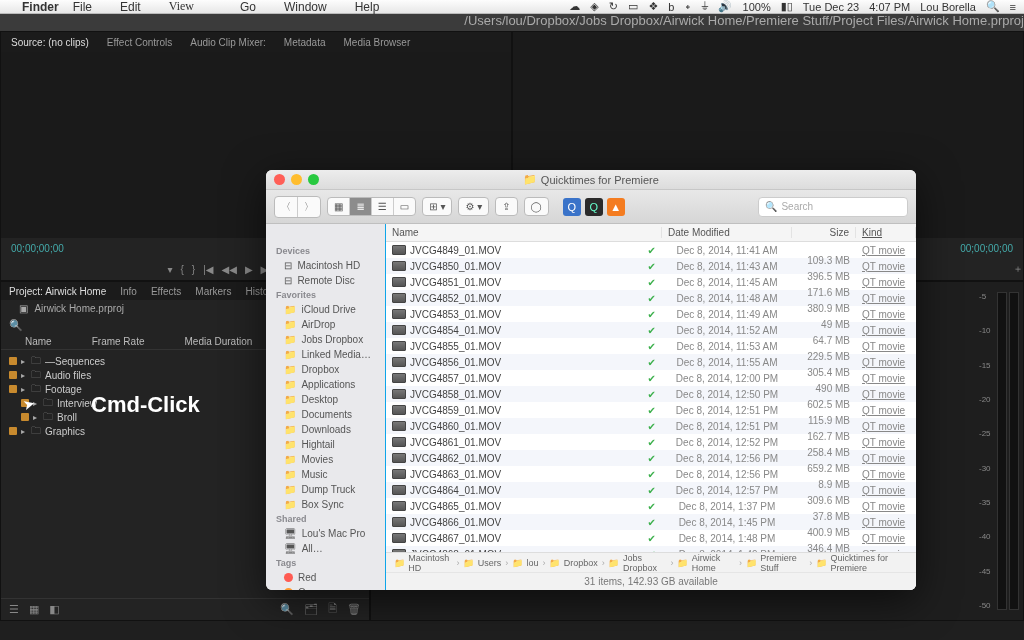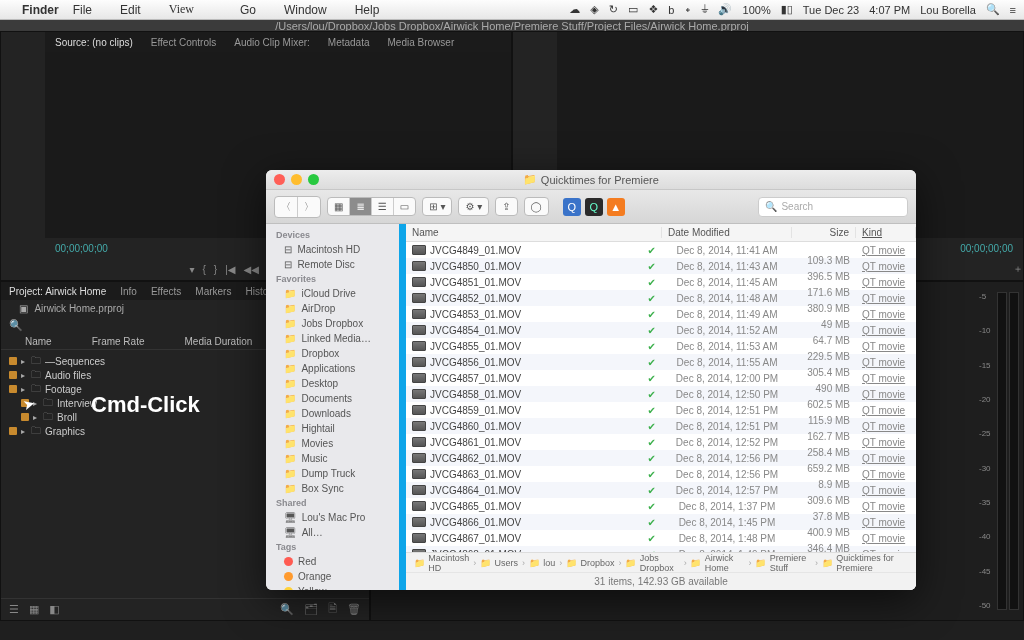--- a/index.html
+++ b/index.html
@@ -1,24 +1,24 @@
 <!DOCTYPE html>
 <html><head>
 <meta charset="utf-8">
 <style>
 * { margin:0; padding:0; box-sizing:border-box; font-family:-apple-system,"Helvetica Neue",Arial,sans-serif; }
 html,body{width:1024px;height:640px;overflow:hidden;background:#1a1a1a;color:#ccc;font-size:11px;}
-.macbar{height:20px;background:linear-gradient(#fdfdfd,#e7e7e7);display:flex;align-items:center;padding:0 8px;color:#333;font-size:12px;border-bottom:1px solid #bbb;position:relative;z-index:100;}
+.macbar{height:14px;background:linear-gradient(#fdfdfd,#e7e7e7);display:flex;align-items:center;padding:0 8px;color:#333;font-size:12px;border-bottom:1px solid #bbb;position:relative;z-index:100;}
 .macbar .mleft{display:flex;gap:14px;align-items:center;}
 .macbar .mright{margin-left:auto;display:flex;gap:10px;align-items:center;font-size:11px;}
 .macbar .apple{font-size:13px;}
-.titlebar{height:19px;background:#3b3b3b;color:#aaa;font-size:11px;text-align:center;line-height:13px;white-space:nowrap;overflow:hidden;}
+.titlebar{height:19px;background:#3b3b3b;color:#aaa;font-size:13px;text-align:right;line-height:13px;white-space:nowrap;overflow:hidden;}
 .premiere{position:absolute;top:31px;left:0;right:0;bottom:0;background:#1f1f1f;}
 .toprow{display:flex;height:250px;}
-.srcpanel,.progpanel{flex:1;background:#232323;border:1px solid #111;display:flex;flex-direction:column;padding-left:44px;}
+.srcpanel,.progpanel{flex:1;background:#232323;border:1px solid #111;display:flex;flex-direction:column;}
 .paneltabs{height:20px;background:#1b1b1b;display:flex;align-items:center;gap:18px;padding:0 10px;color:#999;font-size:10px;}
 .paneltabs .tab{cursor:default;}
 .paneltabs .tab.active{color:#ddd;}
 .monitor{flex:1;background:#1a1a1a;}
 .timecodes{height:20px;display:flex;align-items:center;justify-content:space-between;padding:0 10px;color:#4aa;font-size:10px;}
 .transport{height:22px;display:flex;align-items:center;justify-content:center;gap:8px;color:#888;font-size:10px;}
 .transport span{cursor:pointer;}
 .bottomrow{display:flex;height:340px;}
 .project{width:370px;background:#232323;border:1px solid #111;display:flex;flex-direction:column;}
 .projtabs{height:18px;display:flex;align-items:center;gap:14px;padding:0 8px;background:#1b1b1b;font-size:10px;color:#999;}
@@ -48,21 +48,21 @@
 .tl.r{background:#ff5f57;}.tl.y{background:#ffbd2e;}.tl.g{background:#28c940;}
 .ftoolbar{height:34px;background:linear-gradient(#e8e8e8,#d6d6d6);border-bottom:1px solid #bfbfbf;display:flex;align-items:center;padding:0 8px;gap:6px;}
 .segbtn{display:flex;border:1px solid #bbb;border-radius:4px;overflow:hidden;background:#fafafa;}
 .segbtn span{padding:3px 6px;font-size:10px;color:#555;border-right:1px solid #ccc;cursor:pointer;}
 .segbtn span:last-child{border-right:none;}
 .segbtn span.on{background:#8c8c8c;color:#fff;}
 .appicons{display:flex;gap:4px;margin-left:8px;}
 .appicons span{width:18px;height:18px;border-radius:3px;display:flex;align-items:center;justify-content:center;font-size:11px;}
 .fsearch{margin-left:auto;width:150px;height:20px;border:1px solid #ccc;border-radius:4px;background:#fff;display:flex;align-items:center;padding:0 6px;color:#aaa;font-size:10px;gap:4px;}
 .fbody{flex:1;display:flex;overflow:hidden;}
-.fsidebar{width:140px;background:#e9e9ec;border-right:7px solid #0ea5e9;padding:4px 0;font-size:10px;color:#555;overflow:hidden;}
+.fsidebar{width:120px;background:#e9e9ec;border-right:1px solid #0ea5e9;padding:20px 0;font-size:10px;color:#555;overflow:hidden;}
 .fsidebar .hdr{padding:2px 10px;font-size:9px;color:#8a8a8f;font-weight:600;text-transform:none;}
 .fsidebar .item{padding:2px 8px 2px 18px;display:flex;align-items:center;gap:5px;cursor:pointer;}
 .tagdot{width:9px;height:9px;border-radius:50%;display:inline-block;}
 .flist{flex:1;display:flex;flex-direction:column;background:#fff;overflow:hidden;}
 .fcols{height:18px;background:#f5f5f5;border-bottom:1px solid #ddd;display:flex;align-items:center;font-size:10px;color:#555;}
 .fcols div{padding:0 6px;border-right:1px solid #e3e3e3;}
 .c-name{flex:1;}
 .c-date{width:130px;}
 .c-size{width:64px;text-align:right;}
 .c-kind{width:60px;text-decoration:underline;}

